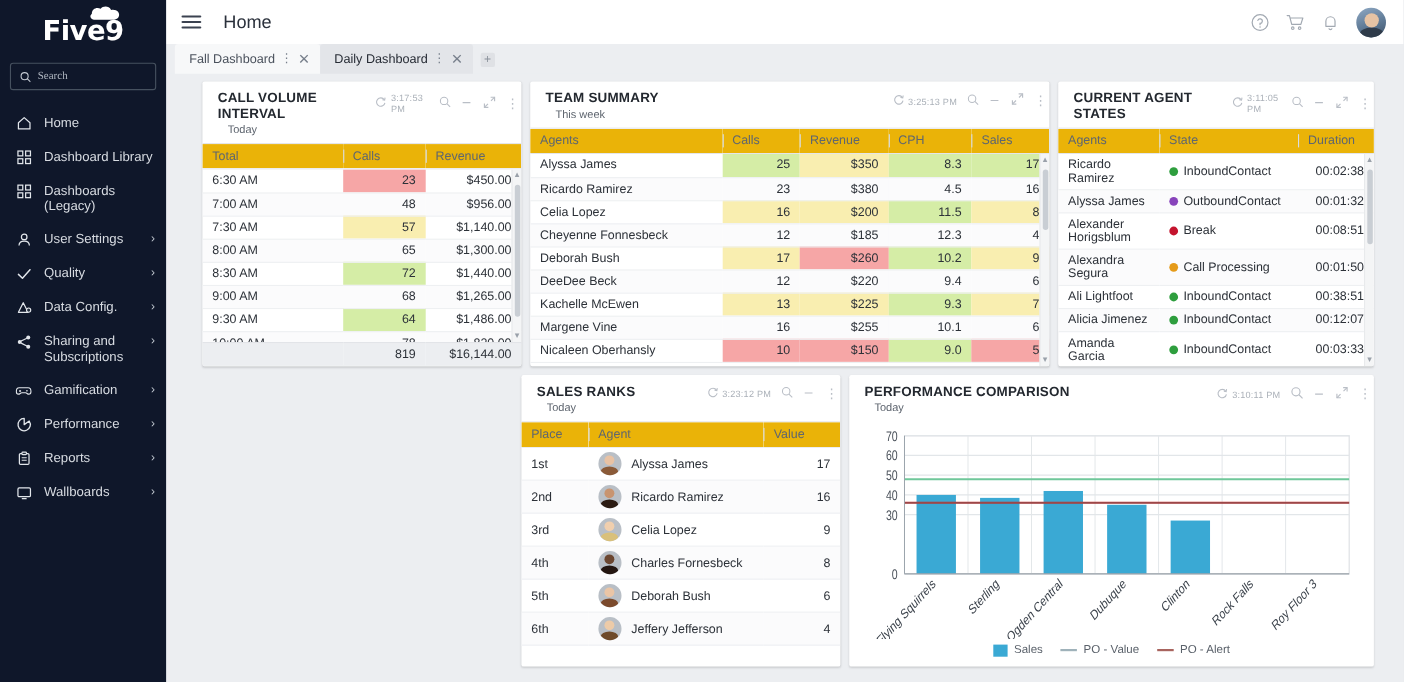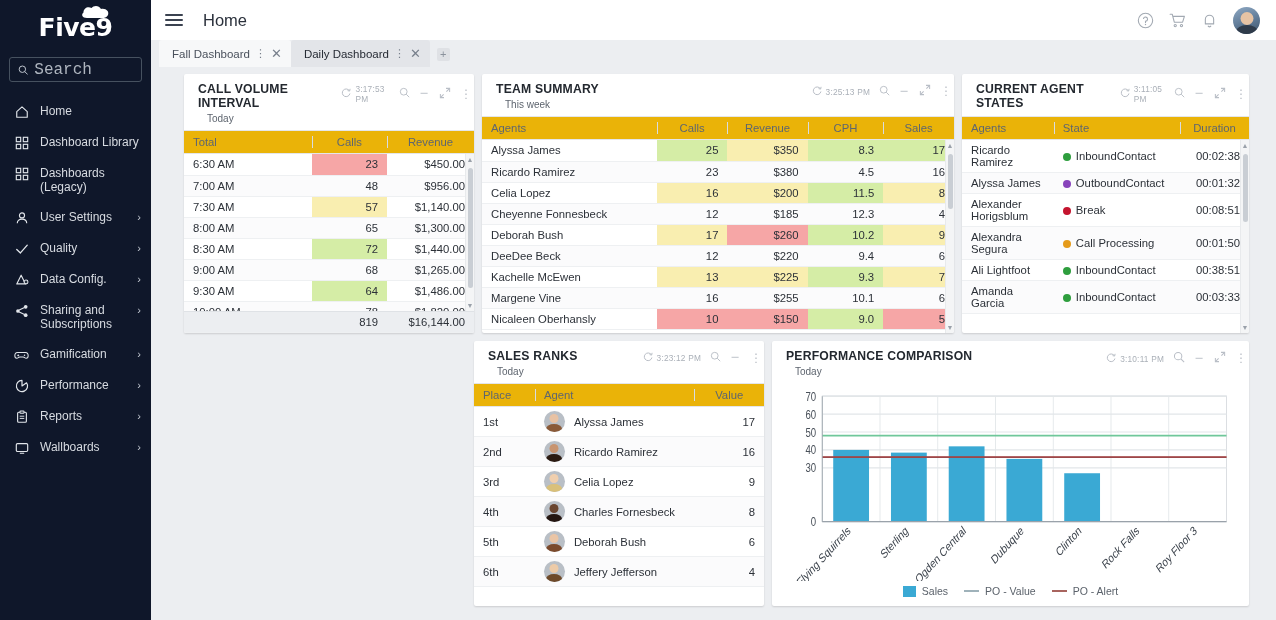--- a/index.html
+++ b/index.html
@@ -26,22 +26,22 @@
     position: absolute; top: -8px; right: 1px;
     width: 30px; height: 14px;
   }
   .search-box {
     margin: 2px 9px 14px 9px; height: 25px;
     border: 1px solid #46515f; border-radius: 3px;
     display: flex; align-items: center; gap: 6px; padding: 0 8px;
   }
   .search-box input {
     background: transparent; border: 0; outline: 0;
-    color: #c3c9d2; font-size: 16px; width: 100%;
-    font-family: Liberation Mono, monospace;
+    color: #c3c9d2; font-size: 10px; width: 100%;
+    font-family: Liberation Serif, serif;
   }
   .search-box input::placeholder { color: #aeb5bf; }
   .nav { display: flex; flex-direction: column; }
   .nav-item {
     display: flex; align-items: flex-start; gap: 11px;
     padding: 8px 10px 8px 14px;
     color: #d7dbe1; font-size: 12px; cursor: pointer;
     position: relative; min-height: 29px;
   }
   .nav-ico { width: 15px; flex: 0 0 15px; display:flex; align-items:center; justify-content:center; padding-top:1px; }
@@ -116,21 +116,21 @@
   .kebab { letter-spacing: 0; font-size: 12px; line-height: 9px; width: 4px; text-align:center; }
 
   
   .tbl { width: 100%; border-collapse: collapse; table-layout: fixed; }
   .tbl th {
     background: #eab308; color: #5e666f; font-weight: normal;
     font-size: 11.3px; text-align: left; padding: 5px 9px;
     border-top: 1px solid #e4e6ea; border-bottom: 1px solid #e4e6ea;
     position: relative;
   }
-  .tbl th.num { text-align: center; }
+  .tbl th.num { text-align: left; }
   .tbl th + th::before {
     content:""; position:absolute; left:0; top:5px; bottom:5px; width:1px; background:#d8dce1;
   }
   .tbl td {
     font-size: 11.3px; padding: 4px 9px; color: #2c3138;
     border-bottom: 1px solid #eef0f2; height: 21px;
   }
   .tbl td.num { text-align: right; }
   .tbl tr:nth-child(even) td { background: #fbfbfc; }
   .scroll-body { flex: 1; overflow: hidden; position: relative; }
@@ -724,20 +724,25 @@
                     </tr>
                     <tr>
                       <td>Alexandra Segura</td>
                       <td><span class="dot" style="background:#e59b1a"></span>Call Processing</td>
                       <td class="num">00:01:50</td>
                     </tr>
                     <tr>
                       <td>Ali Lightfoot</td>
                       <td><span class="dot" style="background:#2e9e3e"></span>InboundContact</td>
                       <td class="num">00:38:51</td>
+                    </tr>
+                    <tr>
+                      <td>Alicia Jimenez</td>
+                      <td><span class="dot" style="background:#2e9e3e"></span>InboundContact</td>
+                      <td class="num">00:12:07</td>
                     </tr>
                     <tr>
                       <td>Amanda Garcia</td>
                       <td><span class="dot" style="background:#2e9e3e"></span>InboundContact</td>
                       <td class="num">00:03:33</td>
                     </tr>
                   </tbody>
               </table>
             </div>
             <div class="vscroll">

